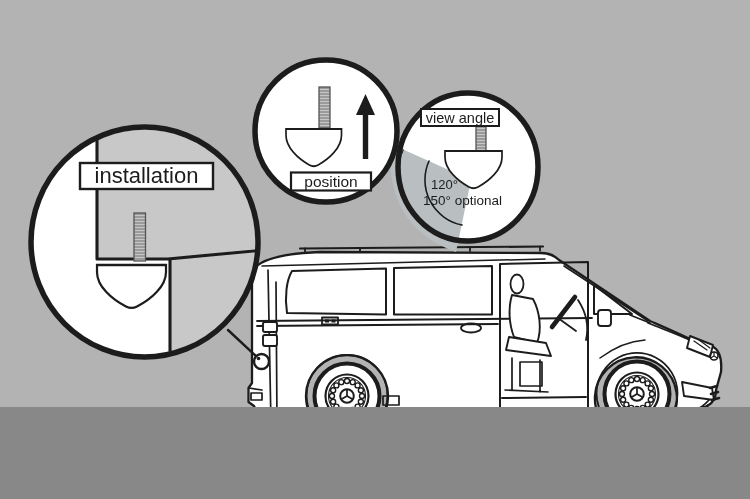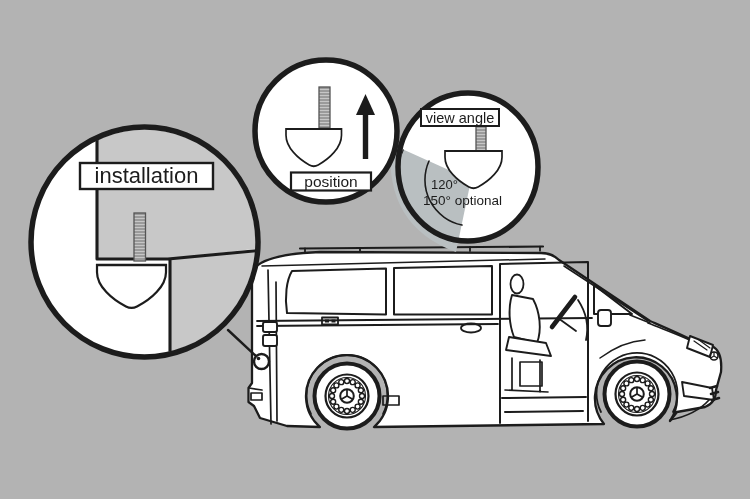--- a/index.html
+++ b/index.html
@@ -1,16 +1,16 @@
 <!DOCTYPE html>
 <html><head>
 <meta charset="utf-8">
 <style>
   html,body{margin:0;padding:0;background:#888;}
-  .stage{position:relative;width:750px;height:499px;overflow:hidden;}
+  .stage{position:relative;width:750px;height:407px;overflow:hidden;}
   svg{display:block;}
   text{font-family:"Liberation Sans","DejaVu Sans",sans-serif;fill:#1c1c1c;}
   .lbl-box{fill:#ffffff;stroke:#1c1c1c;}
   .ln{stroke:#1c1c1c;fill:none;stroke-linecap:round;stroke-linejoin:round;}
   .body-fill{fill:#ffffff;stroke:#1c1c1c;stroke-linejoin:round;}
 </style>
 </head>
 <body>
 
 <div class="stage">

